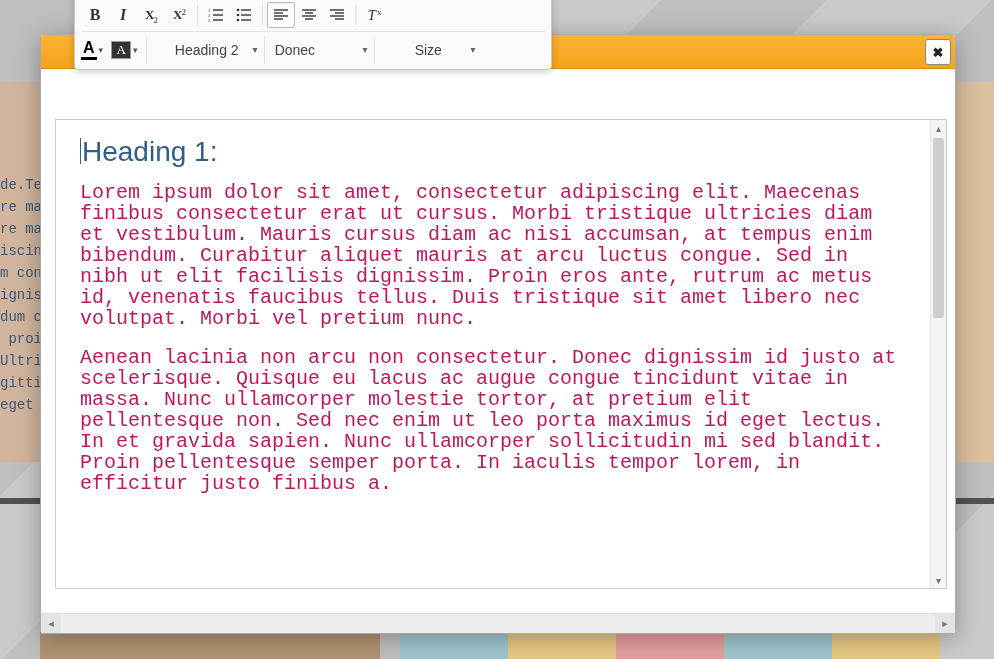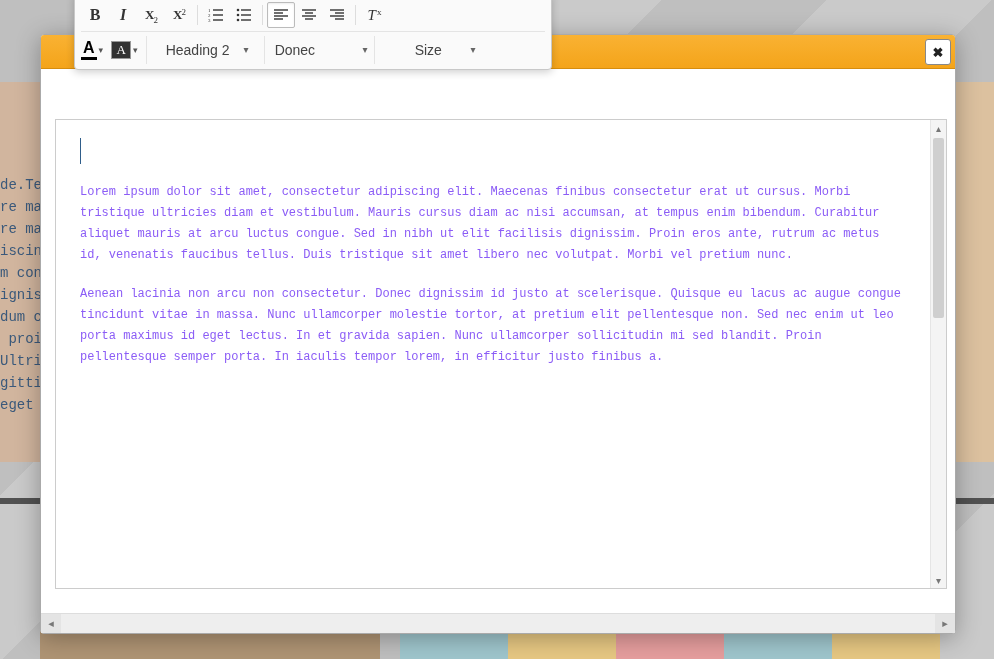--- a/index.html
+++ b/index.html
@@ -147,22 +147,22 @@
     background:#cfcfcf; border-radius:2px;
   }
 
   .content h1, .content h2 {
     color:#2f5d8a; font-weight:400; margin:0;
   }
   .content h1 { font-size:28px; margin-top:6px; margin-bottom:14px;}
   .content h2 { font-size:24px; margin-top:34px; margin-bottom:14px;}
   .content p {
     font-family: "Courier New", Courier, monospace;
-    color:#8b5cf6;
-    font-size:12px;
+    color:#be185d;
+    font-size:20px;
     line-height:21px;
     margin:0 0 18px 0;
   }
   .cursor {
     display:inline-block; width:0; border-left:1px solid #2f5d8a; height:26px;
     vertical-align:-3px; margin-right:1px;
   }
 
   
   .dialog-hscroll {
@@ -269,21 +269,21 @@
   <div class="tb-row">
     <span class="tb-small-combo">
       <span class="tb-color-a" style="border-bottom:3px solid #000; padding:0 2px;">A</span>
       <span class="tb-color-caret">▾</span>
     </span>
     <span class="tb-small-combo">
       <span class="tb-color-swatch" style="background:#333; color:#fff;">A</span>
       <span class="tb-color-caret">▾</span>
     </span>
 
-    <span class="tb-select" style="width:118px; justify-content:center;">
+    <span class="tb-select" style="width:118px; justify-content:flex-end;">
       <span>Heading 2</span>
       <span class="caret">▾</span>
     </span>
     <span class="tb-select" style="width:110px; justify-content:space-between;">
       <span>Donec</span>
       <span class="caret">▾</span>
     </span>
     <span class="tb-select" style="width:108px; justify-content:space-between;padding-left:40px;">
       <span>Size</span>
       <span class="caret">▾</span>
@@ -296,21 +296,21 @@
     <div class="close">
       <span>✖</span>
     </div>
   </div>
 
   <div class="dialog-body">
 
     <div class="editor-wrap">
       <div class="editor-scroll">
         <div class="content">
-          <h1><span class="cursor"></span></h1>
+          <h1><span class="cursor"></span><span>Heading 1:</span></h1>
           <p>Lorem ipsum dolor sit amet, consectetur adipiscing elit. Maecenas finibus consectetur erat ut cursus. Morbi tristique ultricies diam et vestibulum. Mauris cursus diam ac nisi accumsan, at tempus enim bibendum. Curabitur aliquet mauris at arcu luctus congue. Sed in nibh ut elit facilisis dignissim. Proin eros ante, rutrum ac metus id, venenatis faucibus tellus. Duis tristique sit amet libero nec volutpat. Morbi vel pretium nunc.</p>
           <p>Aenean lacinia non arcu non consectetur. Donec dignissim id justo at scelerisque. Quisque eu lacus ac augue congue tincidunt vitae in massa. Nunc ullamcorper molestie tortor, at pretium elit pellentesque non. Sed nec enim ut leo porta maximus id eget lectus. In et gravida sapien. Nunc ullamcorper sollicitudin mi sed blandit. Proin pellentesque semper porta. In iaculis tempor lorem, in efficitur justo finibus a.</p>
         </div>
       </div>
       <div class="editor-scrollbar">
         <div class="arrow up">▴</div>
         <div class="thumb"></div>
         <div class="arrow dn">▾</div>
       </div>
     </div>

